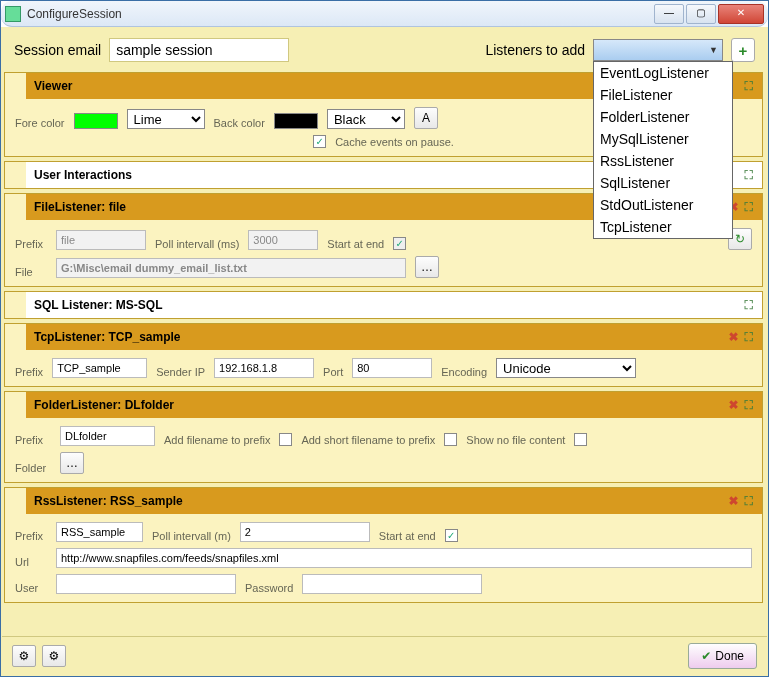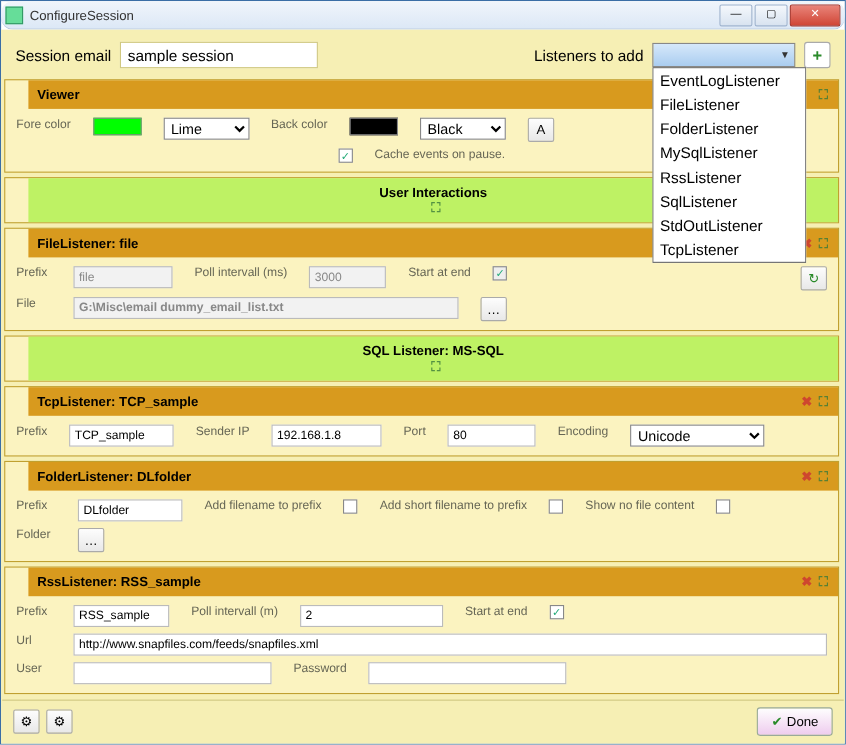--- a/index.html
+++ b/index.html
@@ -16,25 +16,25 @@
 .txtbig { height: 24px; border: 1px solid #d0c880; background: #fff; padding: 2px 6px; font-size: 14px; }
 .addbtn { width: 24px; height: 24px; background: #fff; border: 1px solid #aaa; border-radius: 3px; display: flex; align-items: center; justify-content: center; color: #2a8a2a; font-weight: bold; font-size: 15px; cursor: pointer; }
 .ddwrap { position: relative; }
 .dd { width: 130px; height: 22px; border: 1px solid #888; background: linear-gradient(#d6e8fa,#aacdf0); font-size: 12px; padding: 0 4px; display: flex; align-items: center; justify-content: space-between; cursor: pointer; }
 .dd .arrow { font-size: 9px; color: #333; }
 .ddlist { position: absolute; top: 22px; left: 0; width: 140px; background: #fff; border: 1px solid #666; z-index: 100; }
 .ddlist div { padding: 3px 6px; font-size: 14px; cursor: pointer; }
 .scroll { flex: 1; overflow-y: scroll; padding: 2px 4px 2px 2px; }
 .panel { border: 1px solid #c0a030; background: #fbf3c0; margin-bottom: 4px; }
 .phead { background: #d89a1e; color: #000; font-weight: bold; font-size: 12px; padding: 6px 8px; display: flex; align-items: center; margin-left: 21px; }
-.phead.dark { background: #bef264; flex-direction: column; }
+.phead.dark { background: #ffffff; }
 .phead .ptitle { flex: 1; }
 .phead .pact { margin-left: 6px; cursor: pointer; opacity: 0.8; font-size: 12px; }
 .pbody { padding: 8px 10px; display: flex; flex-direction: column; gap: 6px; }
-.row { display: flex; align-items: flex-start; gap: 20px; flex-wrap: wrap; }
+.row { display: flex; align-items: flex-end; gap: 9px; flex-wrap: wrap; }
 .slbl { font-size: 11px; color: #665; }
 .tin { height: 20px; border: 1px solid #bbb; background: #fff; padding: 1px 4px; font-size: 11px; }
 .tin.ro { background: #f2f2f2; color: #888; }
 .sel { height: 20px; border: 1px solid #888; background: #fff; font-size: 13px; padding: 0 2px; }
 .swatch { width: 44px; height: 16px; border: 1px solid #888; }
 .iconbtn { width: 24px; height: 22px; border: 1px solid #aaa; background: linear-gradient(#fdfdfd,#e8e8e8); display: flex; align-items: center; justify-content: center; cursor: pointer; border-radius: 2px; font-size: 12px; }
 .chk { width: 13px; height: 13px; border: 1px solid #888; background: #fff; display: inline-flex; align-items: center; justify-content: center; font-size: 10px; color: #2a7; }
 .bbar { padding: 6px 10px; display: flex; align-items: center; gap: 6px; border-top: 1px solid #d0c880; }
 .donebtn { height: 26px; padding: 0 12px; border: 1px solid #9a9; background: linear-gradient(#fefefe,#ece); border-radius: 3px; display: flex; align-items: center; gap: 4px; cursor: pointer; font-size: 12px; }
 .corner { color: #3a7a3a; font-size: 10px; letter-spacing: 1px; }
@@ -147,21 +147,21 @@
         </div>
         <div class="pbody">
           <div class="row">
             <span class="slbl">Prefix</span>
             <input class="tin" style="width: 95px;" value="TCP_sample">
             <span class="slbl">Sender IP</span>
             <input class="tin" style="width: 100px;" value="192.168.1.8">
             <span class="slbl">Port</span>
             <input class="tin" style="width: 80px;" value="80">
             <span class="slbl">Encoding</span>
-            <select class="sel" style="width:122px"><option>Unicode</option></select>
+            <select class="sel" style="width:140px"><option>Unicode</option></select>
           </div>
         </div>
       </div>
 
       <div class="panel">
         <div class="phead">
           <span class="ptitle">FolderListener: DLfolder</span>
           <span class="pact" style="color:#c33">✖</span>
           <span class="pact corner">⛶</span>
         </div>

